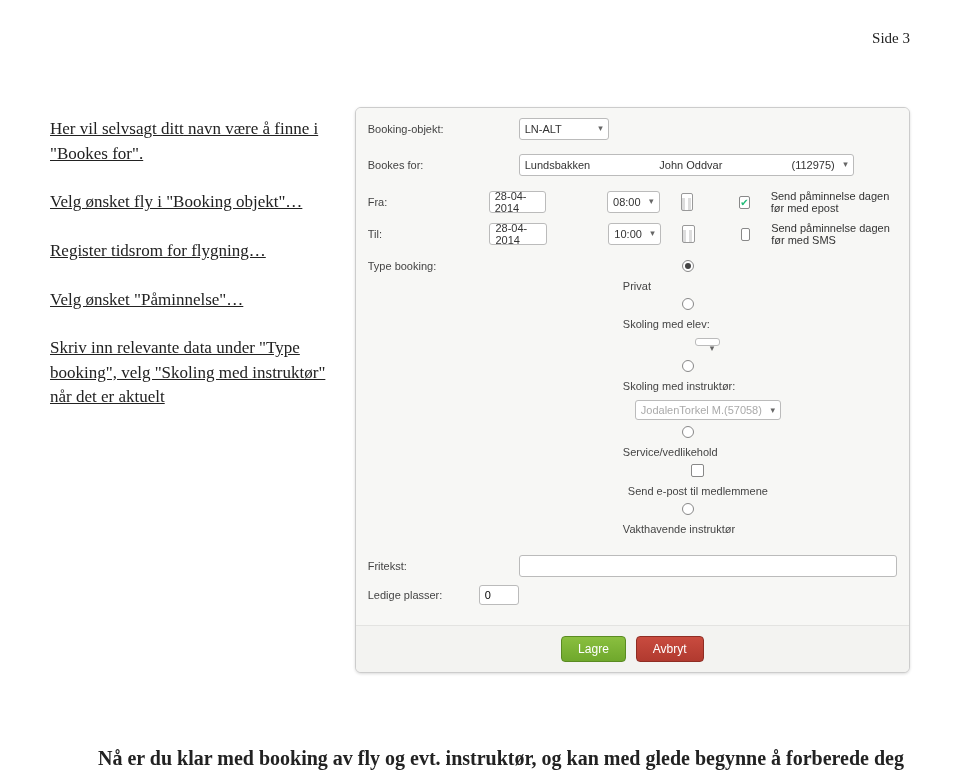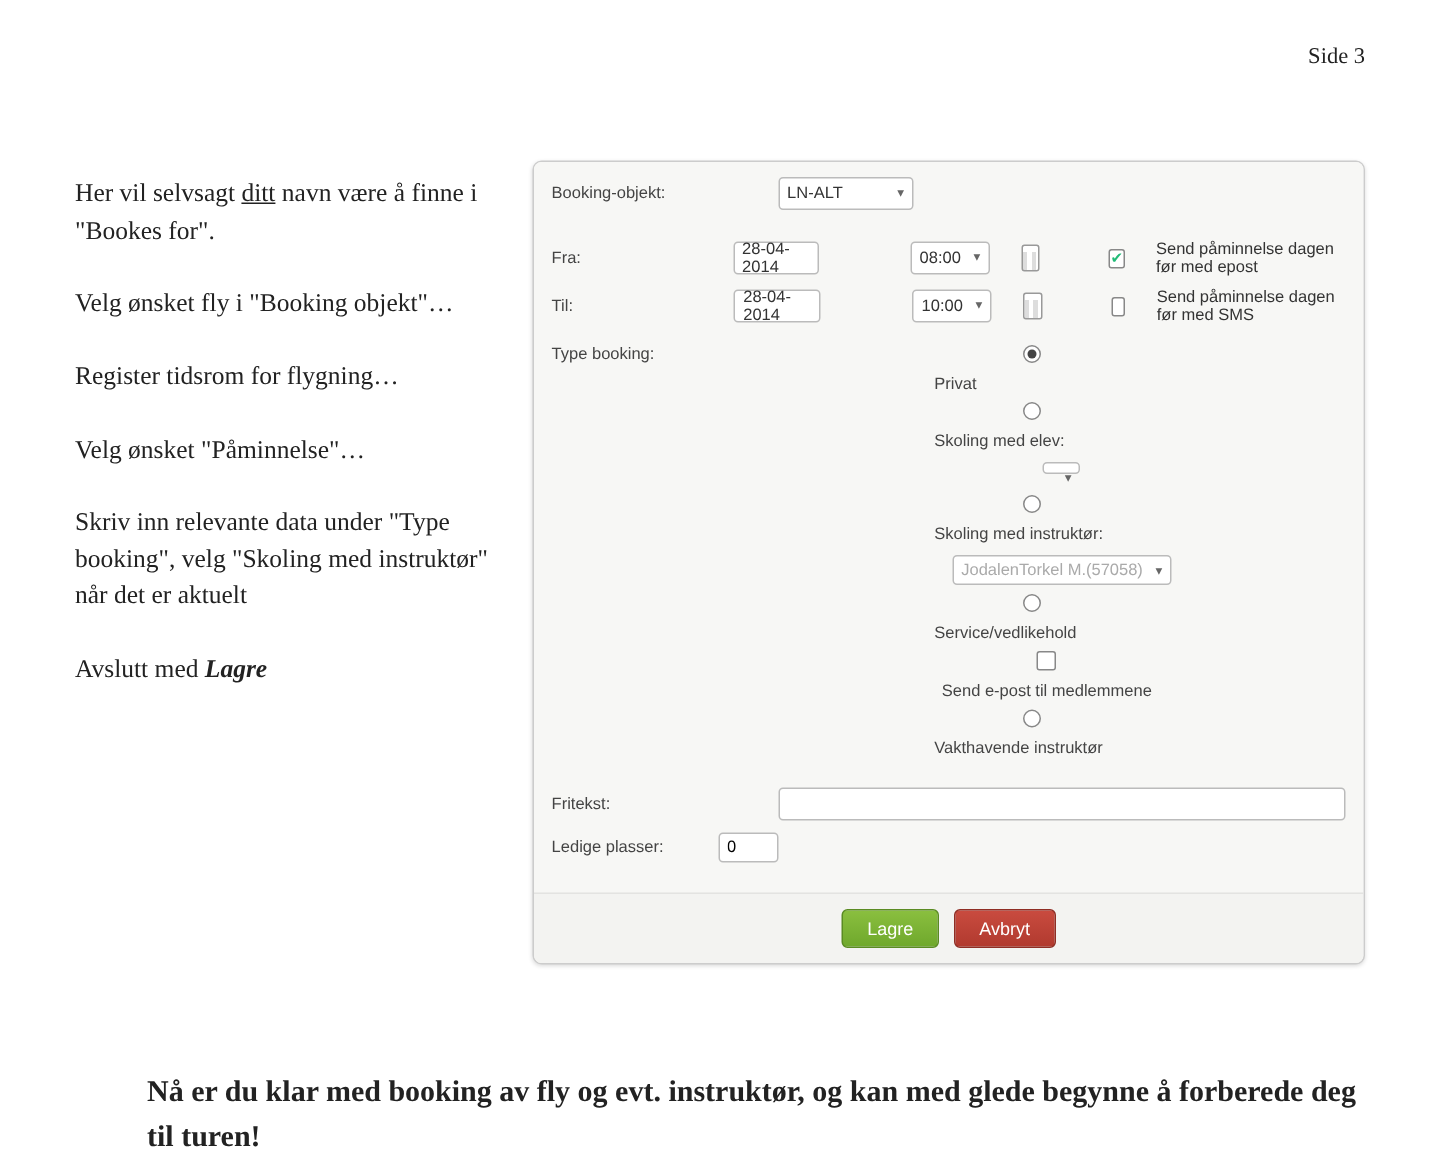--- a/index.html
+++ b/index.html
@@ -21,21 +21,21 @@
     display: flex;
     gap: 20px;
     align-items: flex-start;
   }
   .left-col {
     width: 310px;
     font-size: 17px;
     line-height: 1.45;
     padding-top: 10px;
   }
-  .left-col p { margin: 0 0  24px 0; }
+  .left-col p { margin: 0 0  24px 0; text-decoration: underline; }
   .left-col p + p { margin-top: 24px; }
   .underline { text-decoration: underline; }
   .bold-italic { font-weight: bold; font-style: italic; }
   .right-col {
     flex: 1;
   }
   .dialog {
     border: 1px solid #ccc;
     border-radius: 6px;
     background: #f7f7f5;
@@ -205,38 +205,43 @@
 
 <div class="two-col">
   <div class="left-col">
     <p>
       <span>Her vil selvsagt </span><span class="underline">ditt</span><span> navn være å finne i "Bookes for".</span>
     </p>
     <p>Velg ønsket fly i "Booking objekt"…</p>
     <p>Register tidsrom for flygning…</p>
     <p>Velg ønsket "Påminnelse"…</p>
     <p>Skriv inn relevante data under "Type booking", velg "Skoling med instruktør" når det er aktuelt</p>
-    <p>
-      <span>Avslutt med </span><span class="bold-italic">Lagre</span>
-    </p>
   </div>
 
   <div class="right-col">
     <div class="dialog">
       <div class="dialog-body">
 
         <div class="row">
           <span class="label">Booking-objekt:</span>
           <span class="select-box w-90">
             <span>LN-ALT</span>
           </span>
         </div>
 
         <div class="section-gap"></div>
 
+        <div class="row">
+          <span class="label">Bookes for:</span>
+          <span class="select-box w-wide">
+            <span>Lundsbakken</span>
+            <span>John Oddvar</span>
+            <span>(112975)</span>
+          </span>
+        </div>
 
         <div class="section-gap"></div>
 
         <div class="row">
           <span class="label">Fra:</span>
           <span class="input-text w-80">28-04-2014</span>
           <span class="select-box" style="width:60px">
             <span>08:00</span>
           </span>
           <span class="cal-icon"></span>

